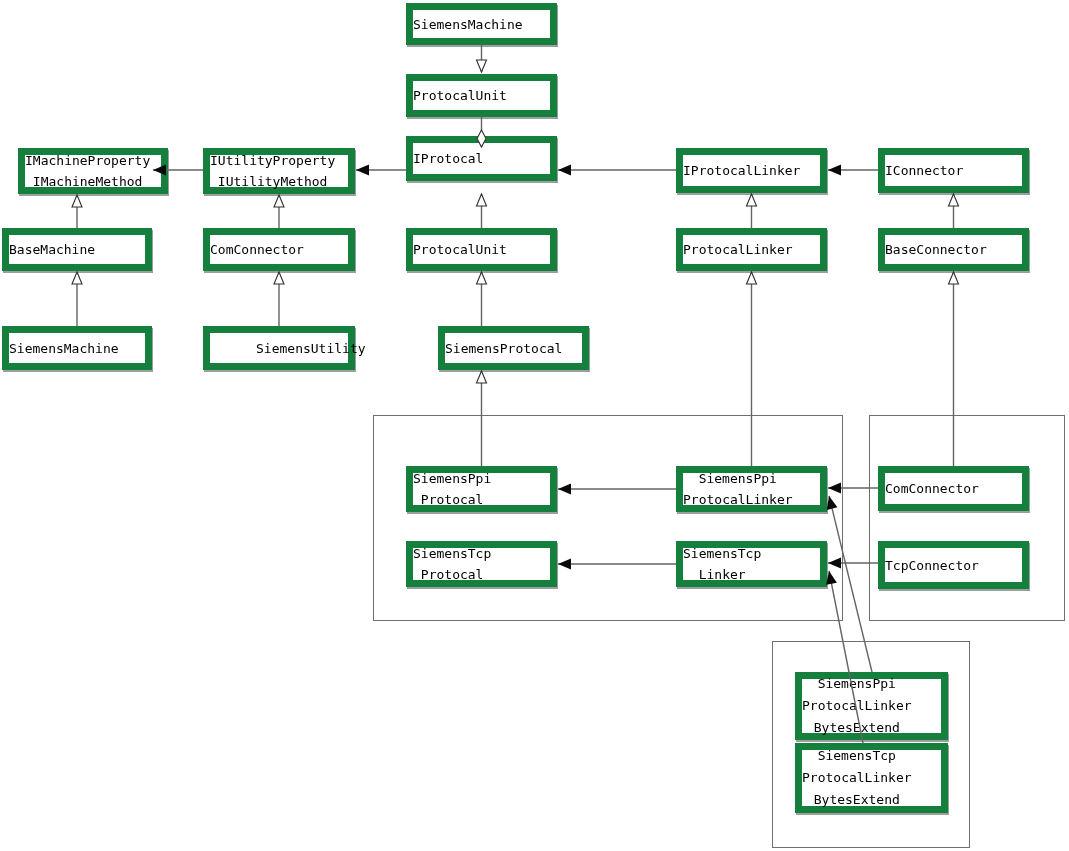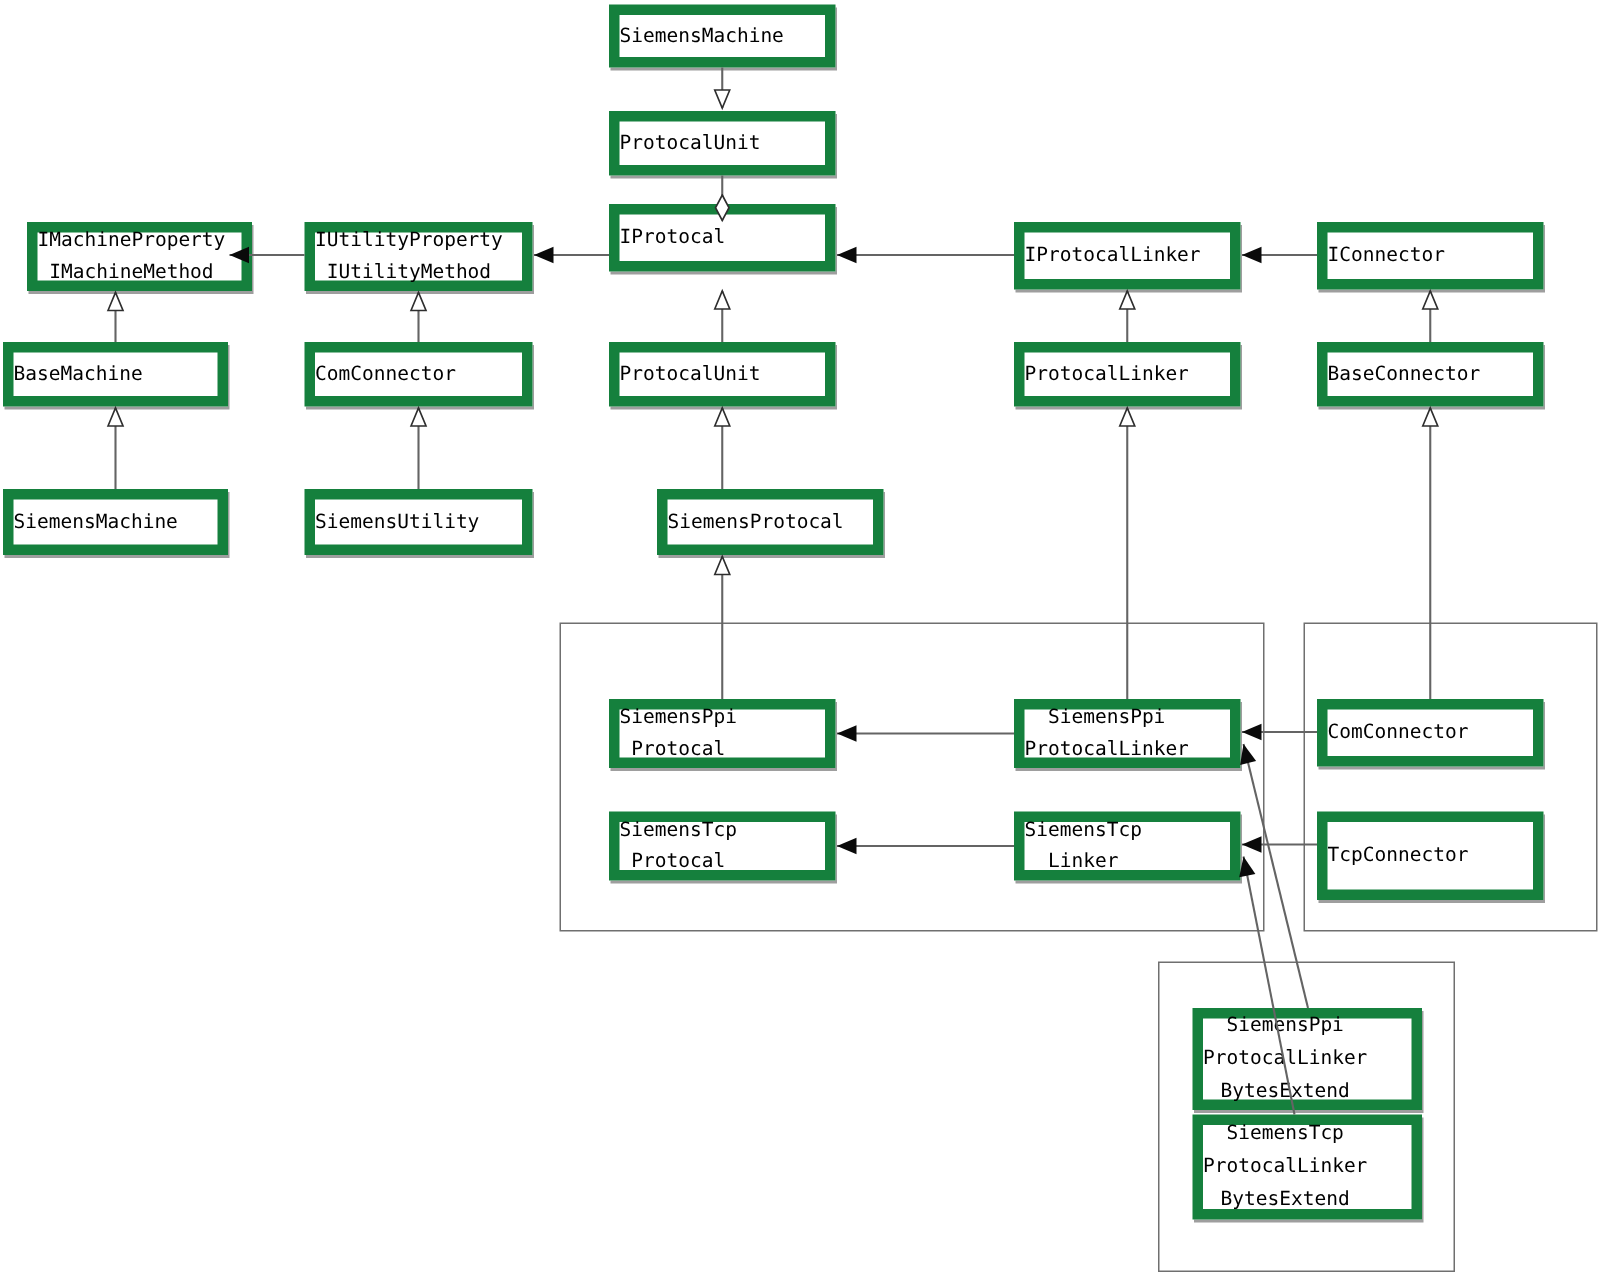--- a/index.html
+++ b/index.html
@@ -70,21 +70,21 @@
   <div class="node" style="left:676px; top:228px; width:151px; height:43px;">
       <span class="lbl">ProtocalLinker</span>
     </div>
   <div class="node" style="left:878px; top:228px; width:151px; height:43px;">
       <span class="lbl">BaseConnector</span>
     </div>
 
   <div class="node" style="left:2px;   top:326px; width:150px; height:44px;">
       <span class="lbl">SiemensMachine</span>
     </div>
-  <div class="node" style="left:203px; top:326px; width:152px; height:44px;">
+  <div class="node" style="left:203px; top:326px; width:152px; height:44px;padding-left:46px;">
       <span class="lbl">SiemensUtility</span>
     </div>
   <div class="node" style="left:406px; top:326px; width:151px; height:44px;margin-left:32px;">
       <span class="lbl">SiemensProtocal</span>
     </div>
 
   <div class="node" style="left:406px; top:466px; width:151px; height:46px;">
       <span class="lbl">SiemensPpi
 Protocal</span>
     </div>
@@ -96,21 +96,21 @@
       <span class="lbl">SiemensPpi
 ProtocalLinker</span>
     </div>
   <div class="node" style="left:676px; top:541px; width:151px; height:46px;">
       <span class="lbl">SiemensTcp
 Linker</span>
     </div>
   <div class="node" style="left:878px; top:466px; width:151px; height:45px;">
       <span class="lbl">ComConnector</span>
     </div>
-  <div class="node" style="left:878px; top:541px; width:151px; height:59px;">
+  <div class="node" style="left:878px; top:541px; width:151px; height:48px;">
       <span class="lbl">TcpConnector</span>
     </div>
 
   <div class="node h3" style="left:795px; top:672px; width:153px; height:68px;">
       <span class="lbl">SiemensPpi
 ProtocalLinker
 BytesExtend</span>
     </div>
   <div class="node h3" style="left:795px; top:743px; width:153px; height:70px;">
       <span class="lbl">SiemensTcp

